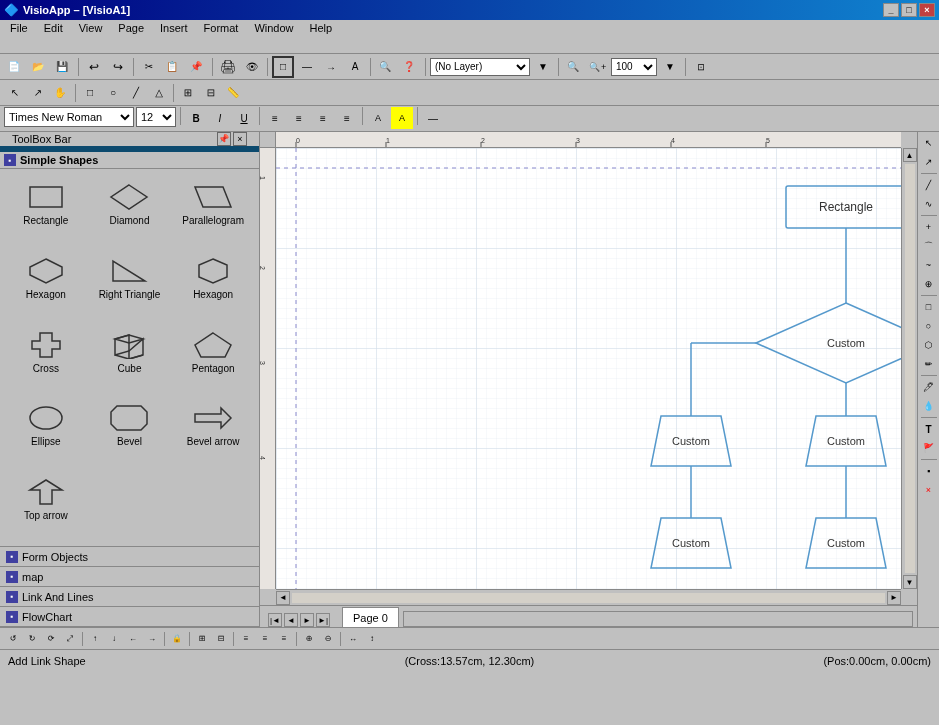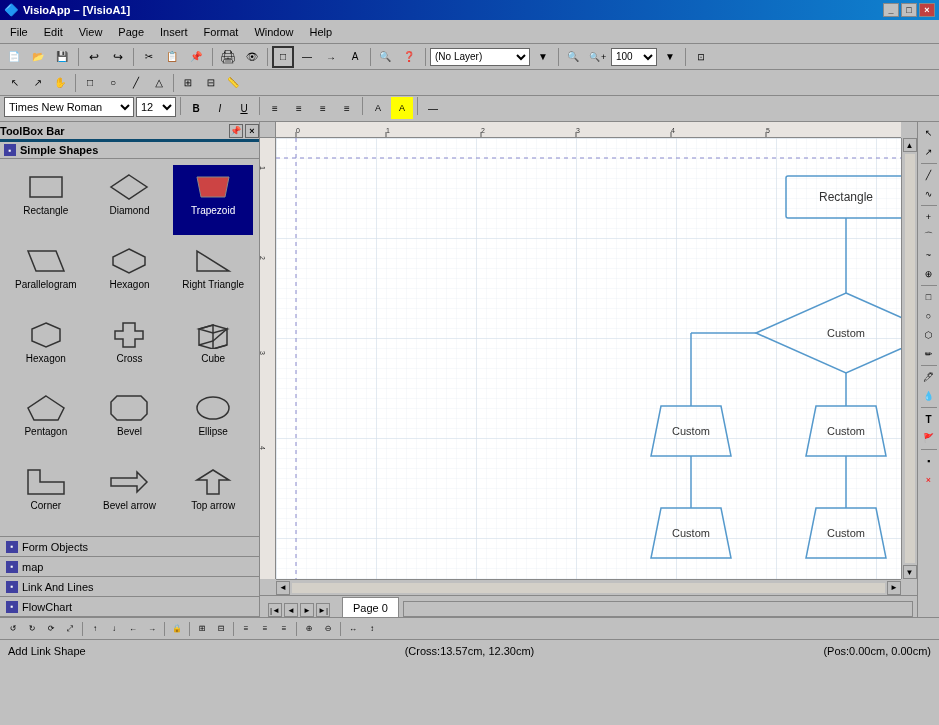--- a/index.html
+++ b/index.html
@@ -20,23 +20,22 @@
     #title-bar .title-text { display: flex; align-items: center; gap: 4px; }
     #title-bar .title-buttons { display: flex; gap: 2px; }
     #title-bar .title-buttons span {
       width: 16px; height: 14px; background: #c0c0c0; border: 1px solid #888;
       display: flex; align-items: center; justify-content: center; font-size: 9px; color: black; cursor: pointer;
     }
 
     
     #menu-bar {
       background: #c0c0c0;
-      height: 24px;
-      display: flex;
-      align-items: center;
+      height: 34px;
+      display: flex;
       padding: 0 4px;
       gap: 4px;
       border-bottom: 1px solid #888;
       font-size: 11px;
     }
     #menu-bar span { padding: 2px 6px; cursor: pointer; }
 
     
     .toolbar {
       background: #c0c0c0;
@@ -98,24 +97,24 @@
       display: flex;
       flex-direction: column;
       overflow: hidden;
     }
     #toolbox-header {
       background: #c0c0c0;
       height: 20px;
       display: flex;
       align-items: center;
       justify-content: space-between;
-      padding: 0 0;
+      padding: 0 12px;
       font-size: 11px;
-      font-weight: bold;
-      border-bottom: 3px solid #0c4a6e;
+      font-weight: normal;
+      border-bottom: 6px solid #0c4a6e;
     }
     #toolbox-header .tb-btns { display: flex; gap: 2px; }
     #toolbox-header .tb-btns span {
       width: 14px; height: 14px; background: #c0c0c0; border: 1px solid #666;
       display: flex; align-items: center; justify-content: center; font-size: 9px; cursor: pointer;
     }
     
     #toolbox-section {
       background: #c0c0c0;
       padding: 2px 4px;
@@ -499,28 +498,20 @@
 
       <div class="shape-item">
         <div class="shape-canvas">
           <svg width="40" height="28">
             <polygon points="20,2 38,14 20,26 2,14" fill="none" stroke="#333" stroke-width="1.5"></polygon>
           </svg>
         </div>
         <span>Diamond</span>
       </div>
 
-      <div class="shape-item selected">
-        <div class="shape-canvas">
-          <svg width="40" height="28">
-            <polygon points="8,24 32,24 36,4 4,4" fill="#cc4444" stroke="#888" stroke-width="1"></polygon>
-          </svg>
-        </div>
-        <span>Trapezoid</span>
-      </div>
 
       <div class="shape-item">
         <div class="shape-canvas">
           <svg width="40" height="28">
             <polygon points="10,24 38,24 30,4 2,4" fill="none" stroke="#333" stroke-width="1.5"></polygon>
           </svg>
         </div>
         <span>Parallelogram</span>
       </div>
 
@@ -578,43 +569,35 @@
           <svg width="40" height="28">
             <polygon points="20,2 38,14 32,26 8,26 2,14" fill="none" stroke="#333" stroke-width="1.5"></polygon>
           </svg>
         </div>
         <span>Pentagon</span>
       </div>
 
       <div class="shape-item">
         <div class="shape-canvas">
           <svg width="40" height="28">
+            <ellipse cx="20" cy="14" rx="16" ry="11" fill="none" stroke="#333" stroke-width="1.5"></ellipse>
+          </svg>
+        </div>
+        <span>Ellipse</span>
+      </div>
+
+      <div class="shape-item">
+        <div class="shape-canvas">
+          <svg width="40" height="28">
             <polygon points="8,2 32,2 38,8 38,20 32,26 8,26 2,20 2,8" fill="none" stroke="#333" stroke-width="1.5"></polygon>
           </svg>
         </div>
         <span>Bevel</span>
       </div>
 
-      <div class="shape-item">
-        <div class="shape-canvas">
-          <svg width="40" height="28">
-            <ellipse cx="20" cy="14" rx="16" ry="11" fill="none" stroke="#333" stroke-width="1.5"></ellipse>
-          </svg>
-        </div>
-        <span>Ellipse</span>
-      </div>
-
-      <div class="shape-item">
-        <div class="shape-canvas">
-          <svg width="40" height="28">
-            <polygon points="2,26 2,2 14,2 14,14 38,14 38,26" fill="none" stroke="#333" stroke-width="1.5"></polygon>
-          </svg>
-        </div>
-        <span>Corner</span>
-      </div>
 
       <div class="shape-item">
         <div class="shape-canvas">
           <svg width="40" height="28">
             <polygon points="2,10 28,10 28,4 38,14 28,24 28,18 2,18" fill="none" stroke="#333" stroke-width="1.5"></polygon>
           </svg>
         </div>
         <span>Bevel arrow</span>
       </div>
 

